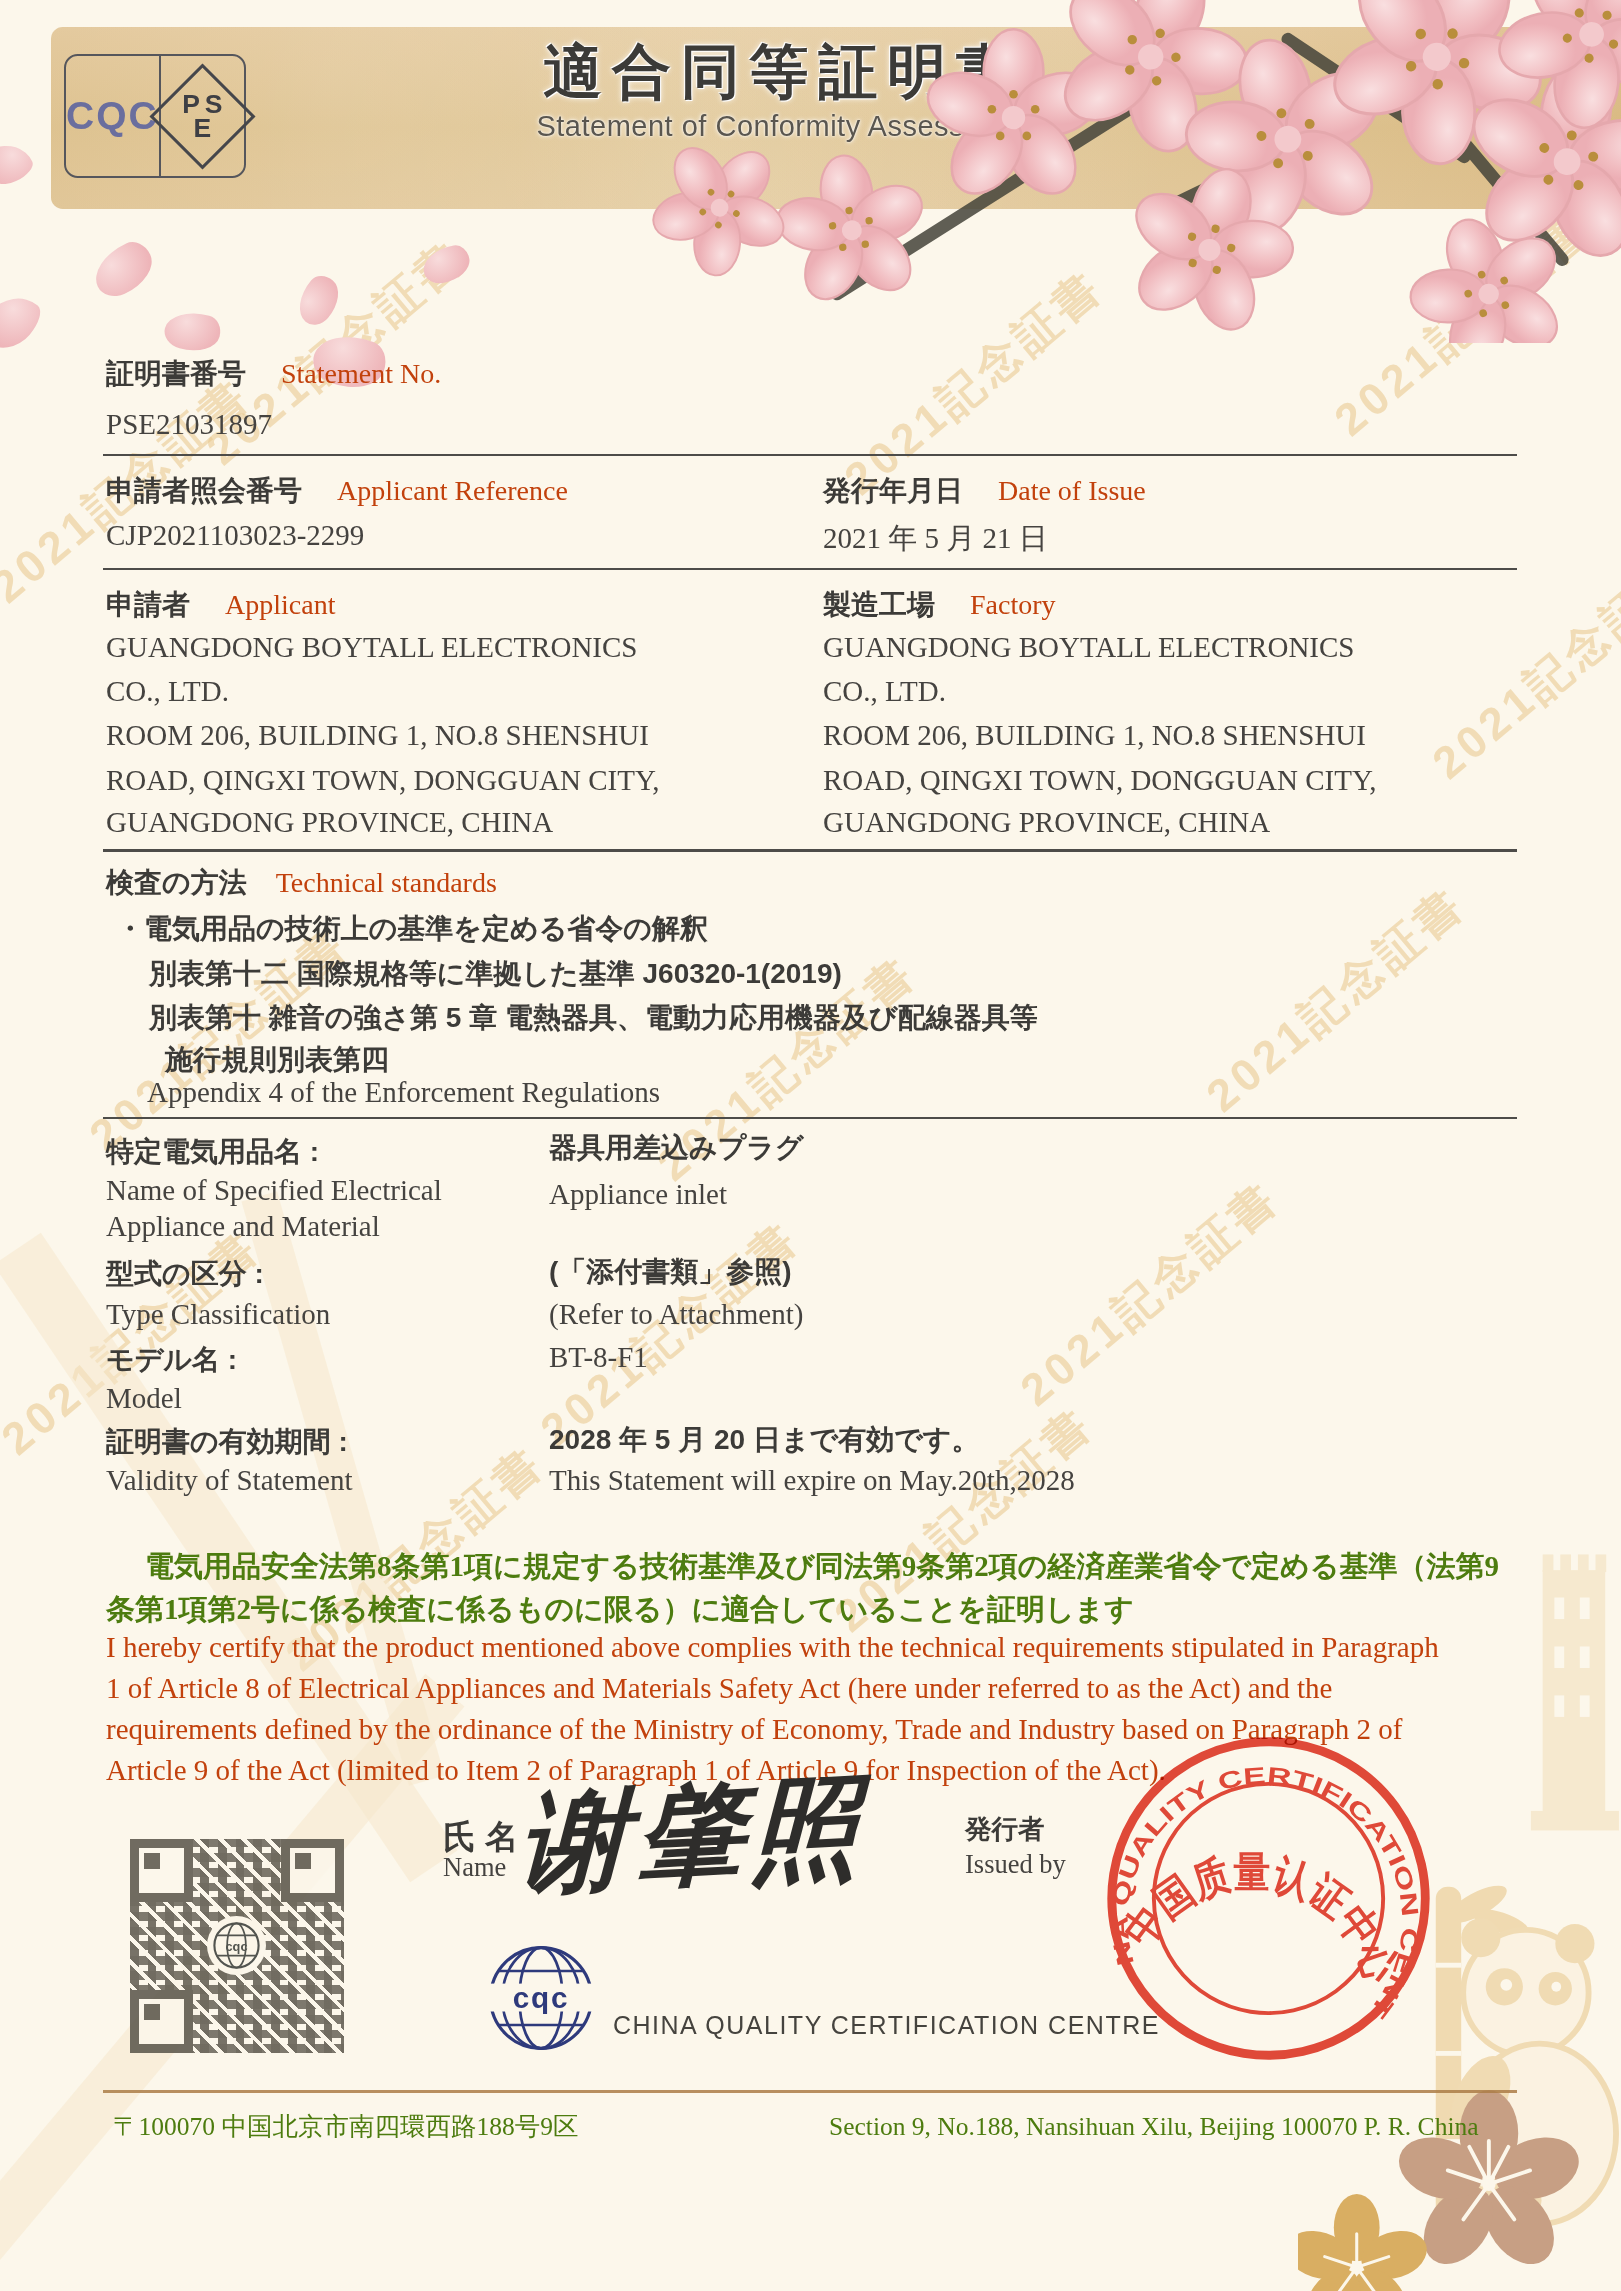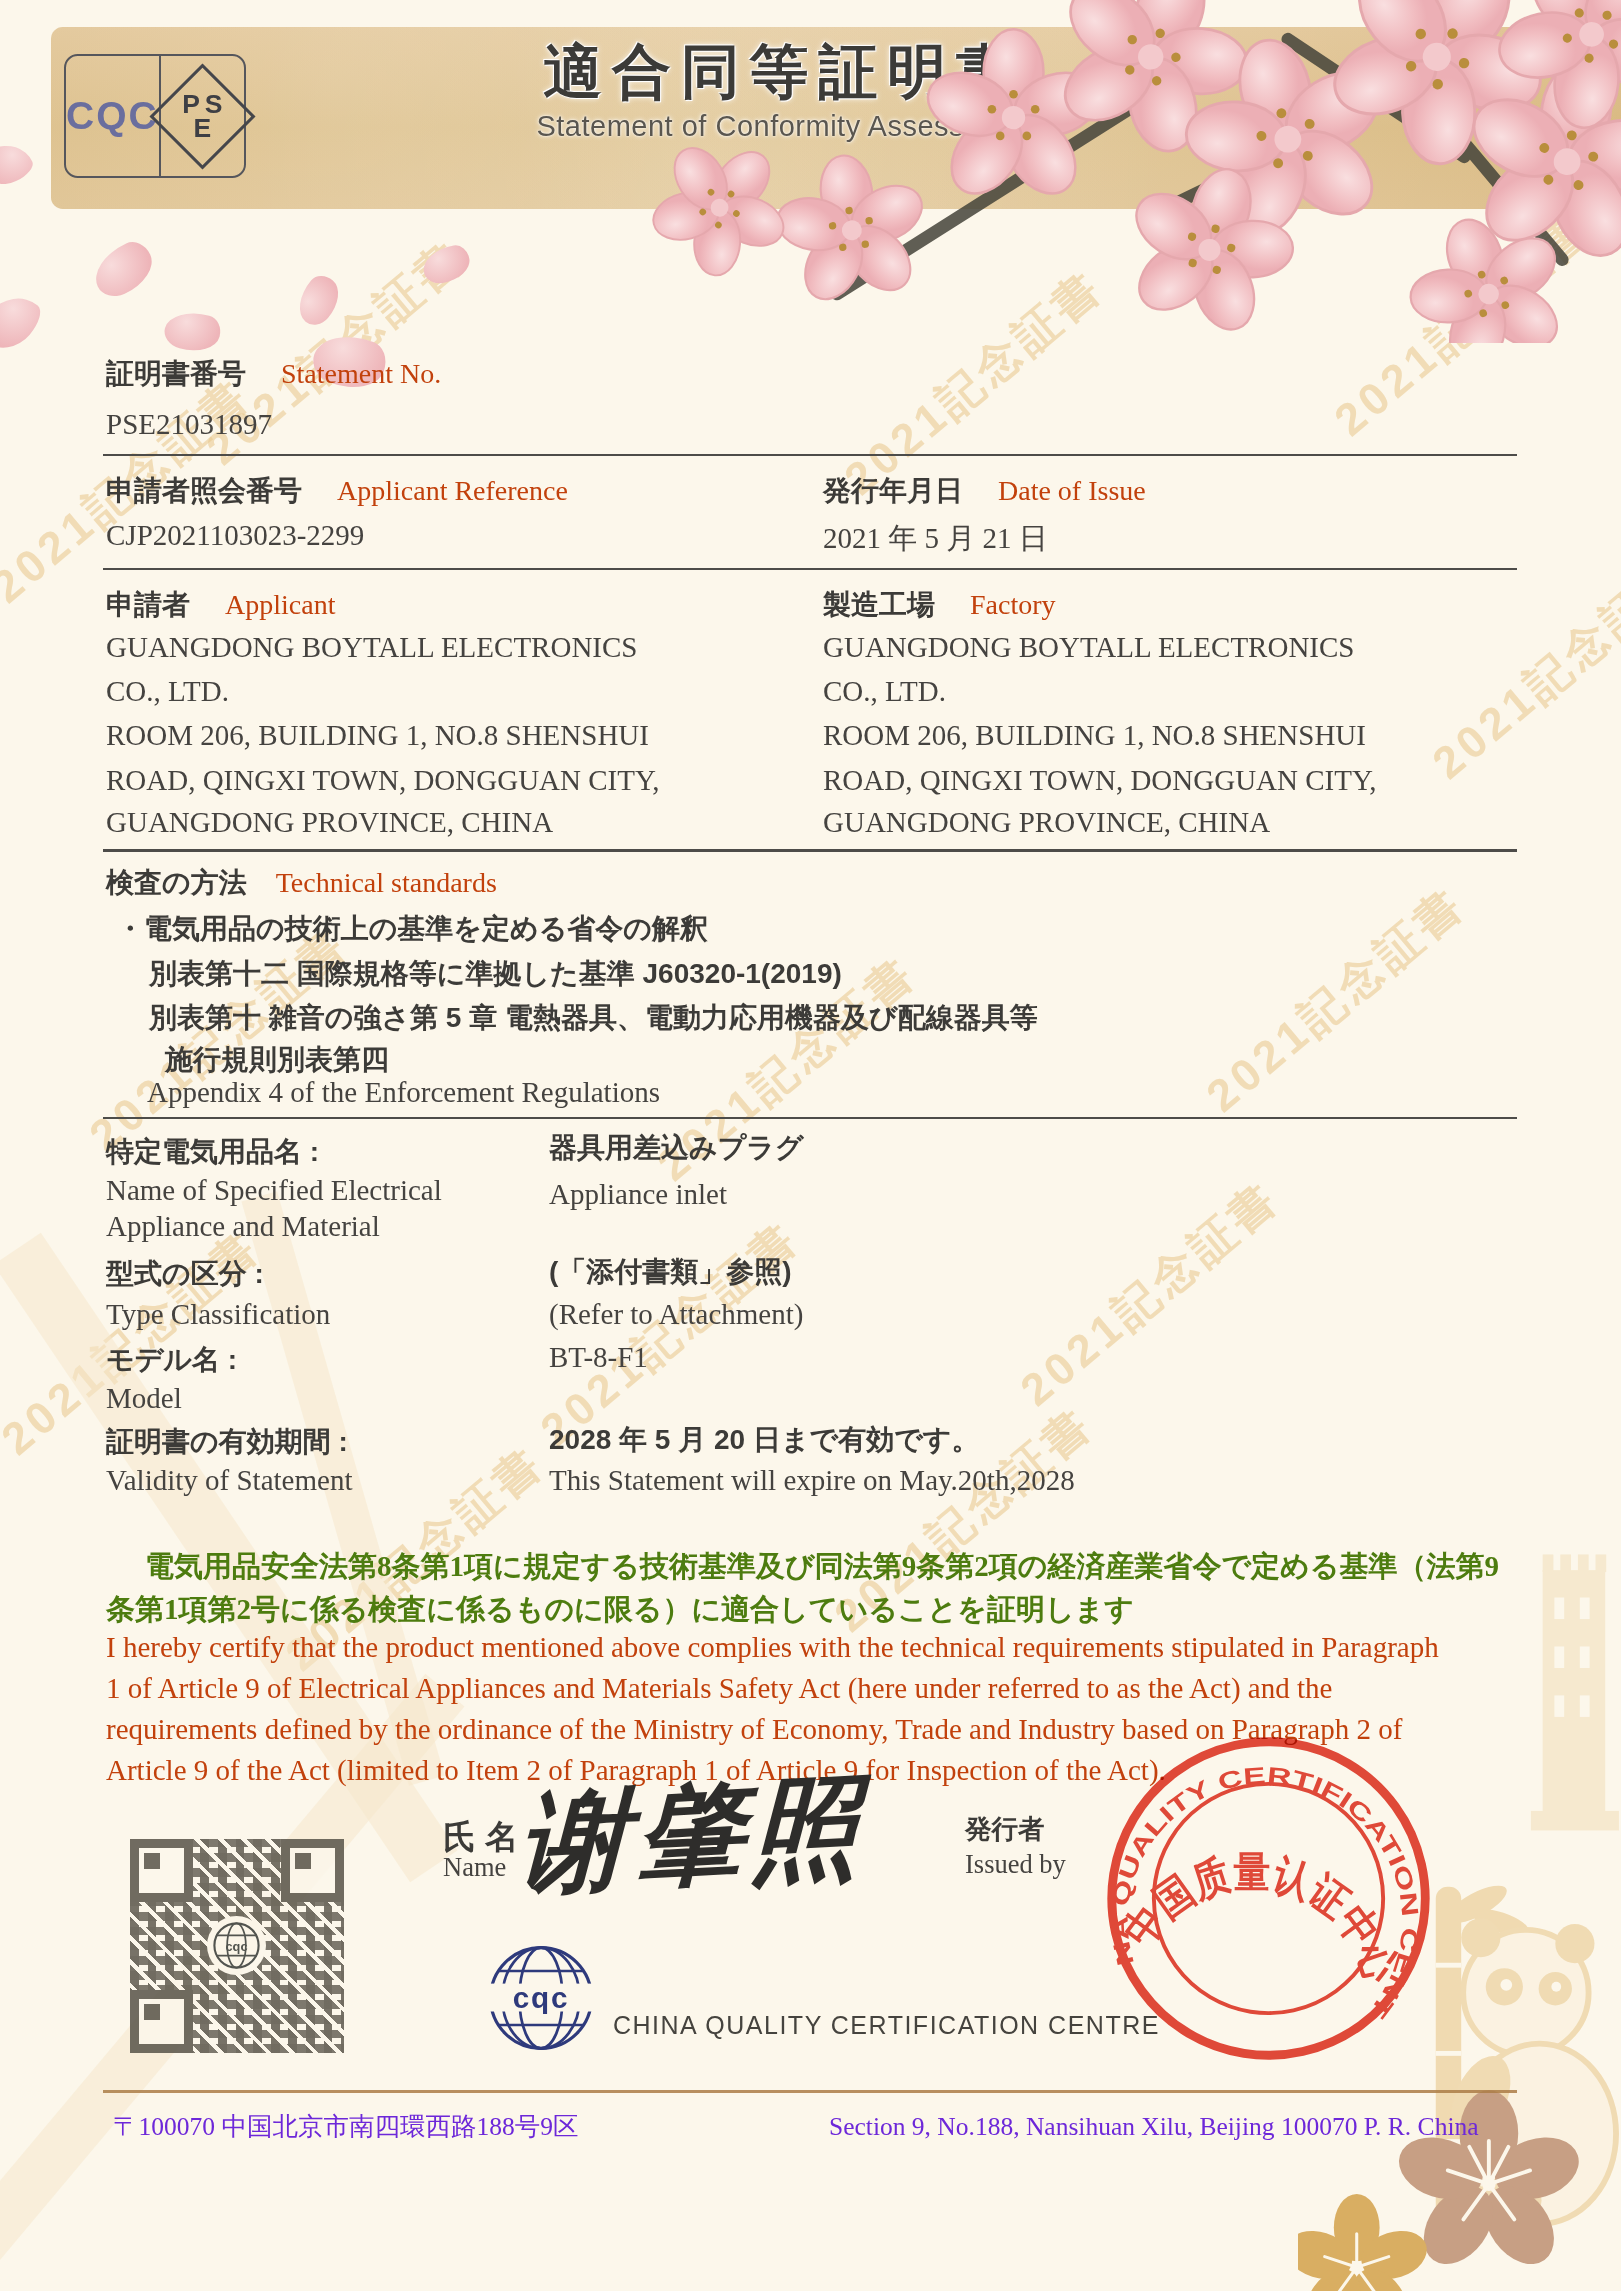--- a/index.html
+++ b/index.html
@@ -80,21 +80,21 @@
         repeating-linear-gradient(90deg, rgba(93,88,77,.95) 0 8.8px, transparent 8.8px 17.6px),
         repeating-linear-gradient(0deg, rgba(93,88,77,.9) 0 8.8px, transparent 8.8px 14.7px);}
   .qr-finder{position:absolute;width:45px;height:45px;border:9.8px solid #5d584d;background:#fcf7eb;}
   .qr-finder::after{content:"";position:absolute;left:4.9px;top:4.9px;width:15.7px;height:15.7px;background:#5d584d;}
   .qr-center{position:absolute;left:77px;top:77px;width:59px;height:59px;background:#fcf7eb;border-radius:50%;
              display:flex;align-items:center;justify-content:center;}
   .qr-globe{width:51px;height:51px;}
 
   
   .footrule{position:absolute;left:103px;top:2090px;width:1414px;height:2.9px;background:#ab7d46;opacity:.85;z-index:2;}
-  .foot{position:absolute;z-index:2;font-size:25.5px;color:#6d28d9;}
+  .foot{position:absolute;z-index:2;font-size:25.5px;color:#4d7c0f;}
   .foot.cn{left:113px;top:2109px;font-family:"Liberation Serif",serif;}
   .foot.en{left:829px;top:2112px;font-family:"Liberation Serif",serif;}
 </style>
 </head>
 <body>
 
 <div class="page">
 
   <div class="wm" style="left:-39px;top:461px">2021記念証書</div>
   <div class="wm" style="left:176px;top:323px">2021記念証書</div>
@@ -321,21 +321,21 @@
   <div class="val" style="left:106px;top:1382px">Model</div>
 
   <div class="valjp" style="left:106px;top:1423px">証明書の有効期間 :</div>
   <div class="valjp" style="left:549px;top:1421px">2028 年 5 月 20 日まで有効です。</div>
   <div class="val" style="left:106px;top:1464px">Validity of Statement</div>
   <div class="val" style="left:549px;top:1464px">This Statement will expire on May.20th,2028</div>
 
   <div class="decl jp-serif" style="top:1547px;padding-left:39px">電気用品安全法第8条第1項に規定する技術基準及び同法第9条第2項の経済産業省令で定める基準（法第9</div>
   <div class="decl jp-serif" style="top:1590px">条第1項第2号に係る検査に係るものに限る）に適合していることを証明します</div>
   <div class="decl lat" style="top:1631px">I hereby certify that the product mentioned above complies with the technical requirements stipulated in Paragraph</div>
-  <div class="decl lat" style="top:1672px">1 of Article 9 of Electrical Appliances and Materials Safety Act (here under referred to as the Act) and the</div>
+  <div class="decl lat" style="top:1672px">1 of Article 8 of Electrical Appliances and Materials Safety Act (here under referred to as the Act) and the</div>
   <div class="decl lat" style="top:1713px">requirements defined by the ordinance of the Ministry of Economy, Trade and Industry based on Paragraph 2 of</div>
   <div class="decl lat" style="top:1754px">Article 9 of the Act (limited to Item 2 of Paragraph 1 of Article 9 for Inspection of the Act).</div>
 
   <div class="qr">
     <div class="qr-finder" style="left:0;top:0"></div>
     <div class="qr-finder" style="right:0;top:0"></div>
     <div class="qr-finder" style="left:0;bottom:0"></div>
     <div class="qr-center">
       <svg class="qr-globe" viewBox="0 0 60 60">
         <circle cx="30" cy="30" r="26" fill="#fcf7eb" stroke="#3b3f3c" stroke-width="2.5"></circle>

